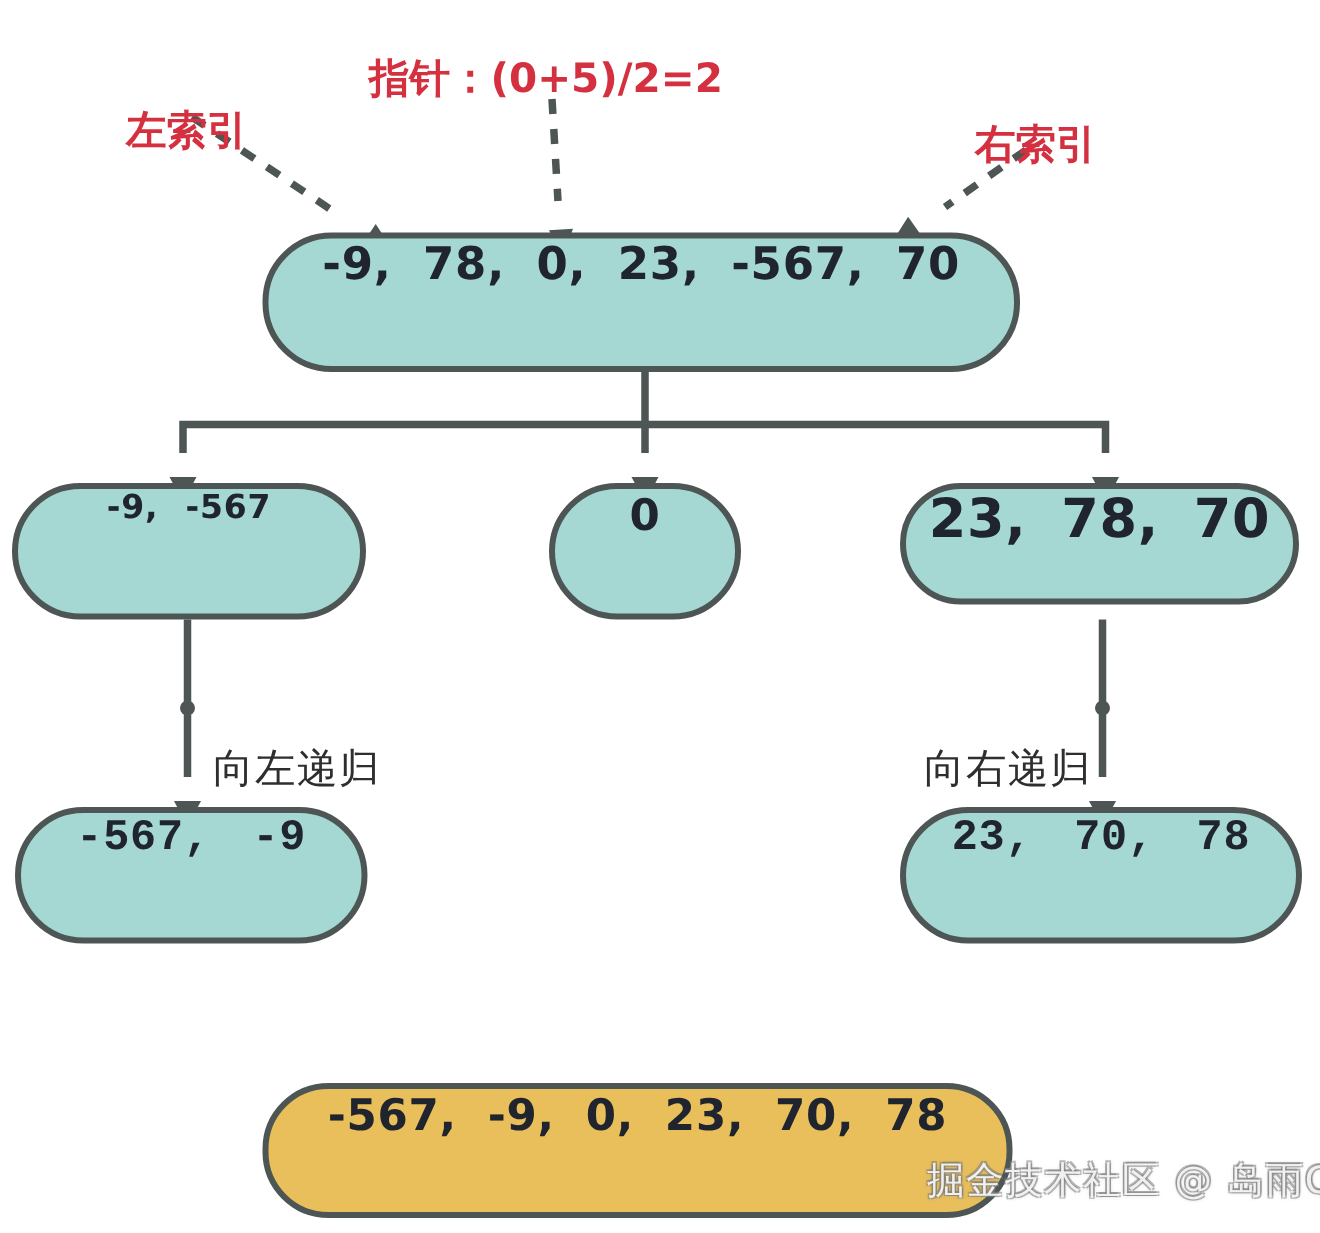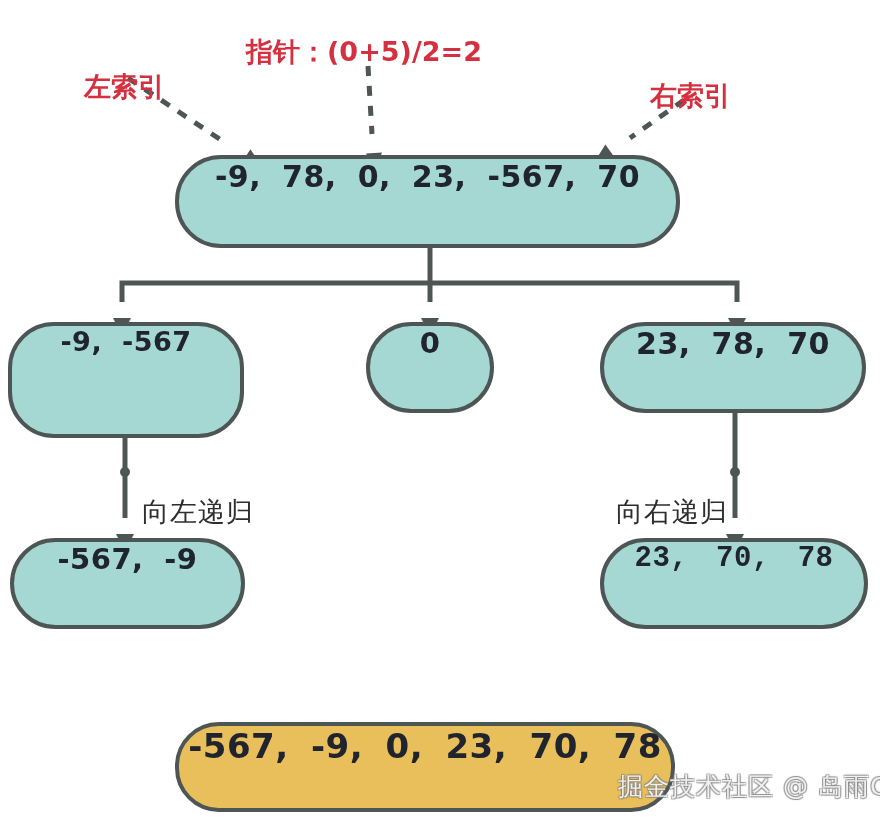--- a/index.html
+++ b/index.html
@@ -22,27 +22,27 @@
     position:absolute;box-sizing:border-box;
     background:var(--node-fill);
     border:4px solid var(--node-border);
     border-radius:46px;
     display:flex;align-items:flex-start;justify-content:center;
     color:var(--text-dark);
     font-weight:bold;font-size:30px;
     letter-spacing:0.5px;word-spacing:10px;
     white-space:nowrap;
   }
-  .node.result{background:var(--result-fill);border-radius:44px;font-size:34px;}
+  .node.result{background:var(--result-fill);border-radius:44px;font-size:29px;}
 
   .node-root   {left:175px;top:155px;width:505px;height:93px;}
-  .node-left   {left:8px;  top:322px;width:236px;height:116px;font-size:27px;}
+  .node-left   {left:8px;  top:322px;width:236px;height:91px;font-size:22px;}
   .node-pivot  {left:366px;top:322px;width:128px;height:91px;font-size:29px;}
-  .node-right  {left:600px;top:322px;width:266px;height:91px;font-size:30px;}
-  .node-lsort  {left:10px; top:538px;width:235px;height:91px;font-size:29px;}
+  .node-right  {left:600px;top:322px;width:266px;height:81px;font-size:36px;}
+  .node-lsort  {left:10px; top:538px;width:235px;height:91px;font-size:29px;font-family:Liberation Mono, monospace;}
   .node-rsort  {left:600px;top:538px;width:268px;height:91px;font-size:29px;font-family:Liberation Mono, monospace;}
   .node-result {left:175px;top:722px;width:500px;height:90px;}
 
   .red-label{
     position:absolute;color:var(--accent-red);
     font-weight:bold;font-size:27px;white-space:nowrap;
   }
   .lbl-left-index {left:84px; top:33px;margin-top:36px;}
   .lbl-pointer    {left:246px;top:34px;}
   .lbl-right-index{left:650px;top:42px;margin-top:36px;}

